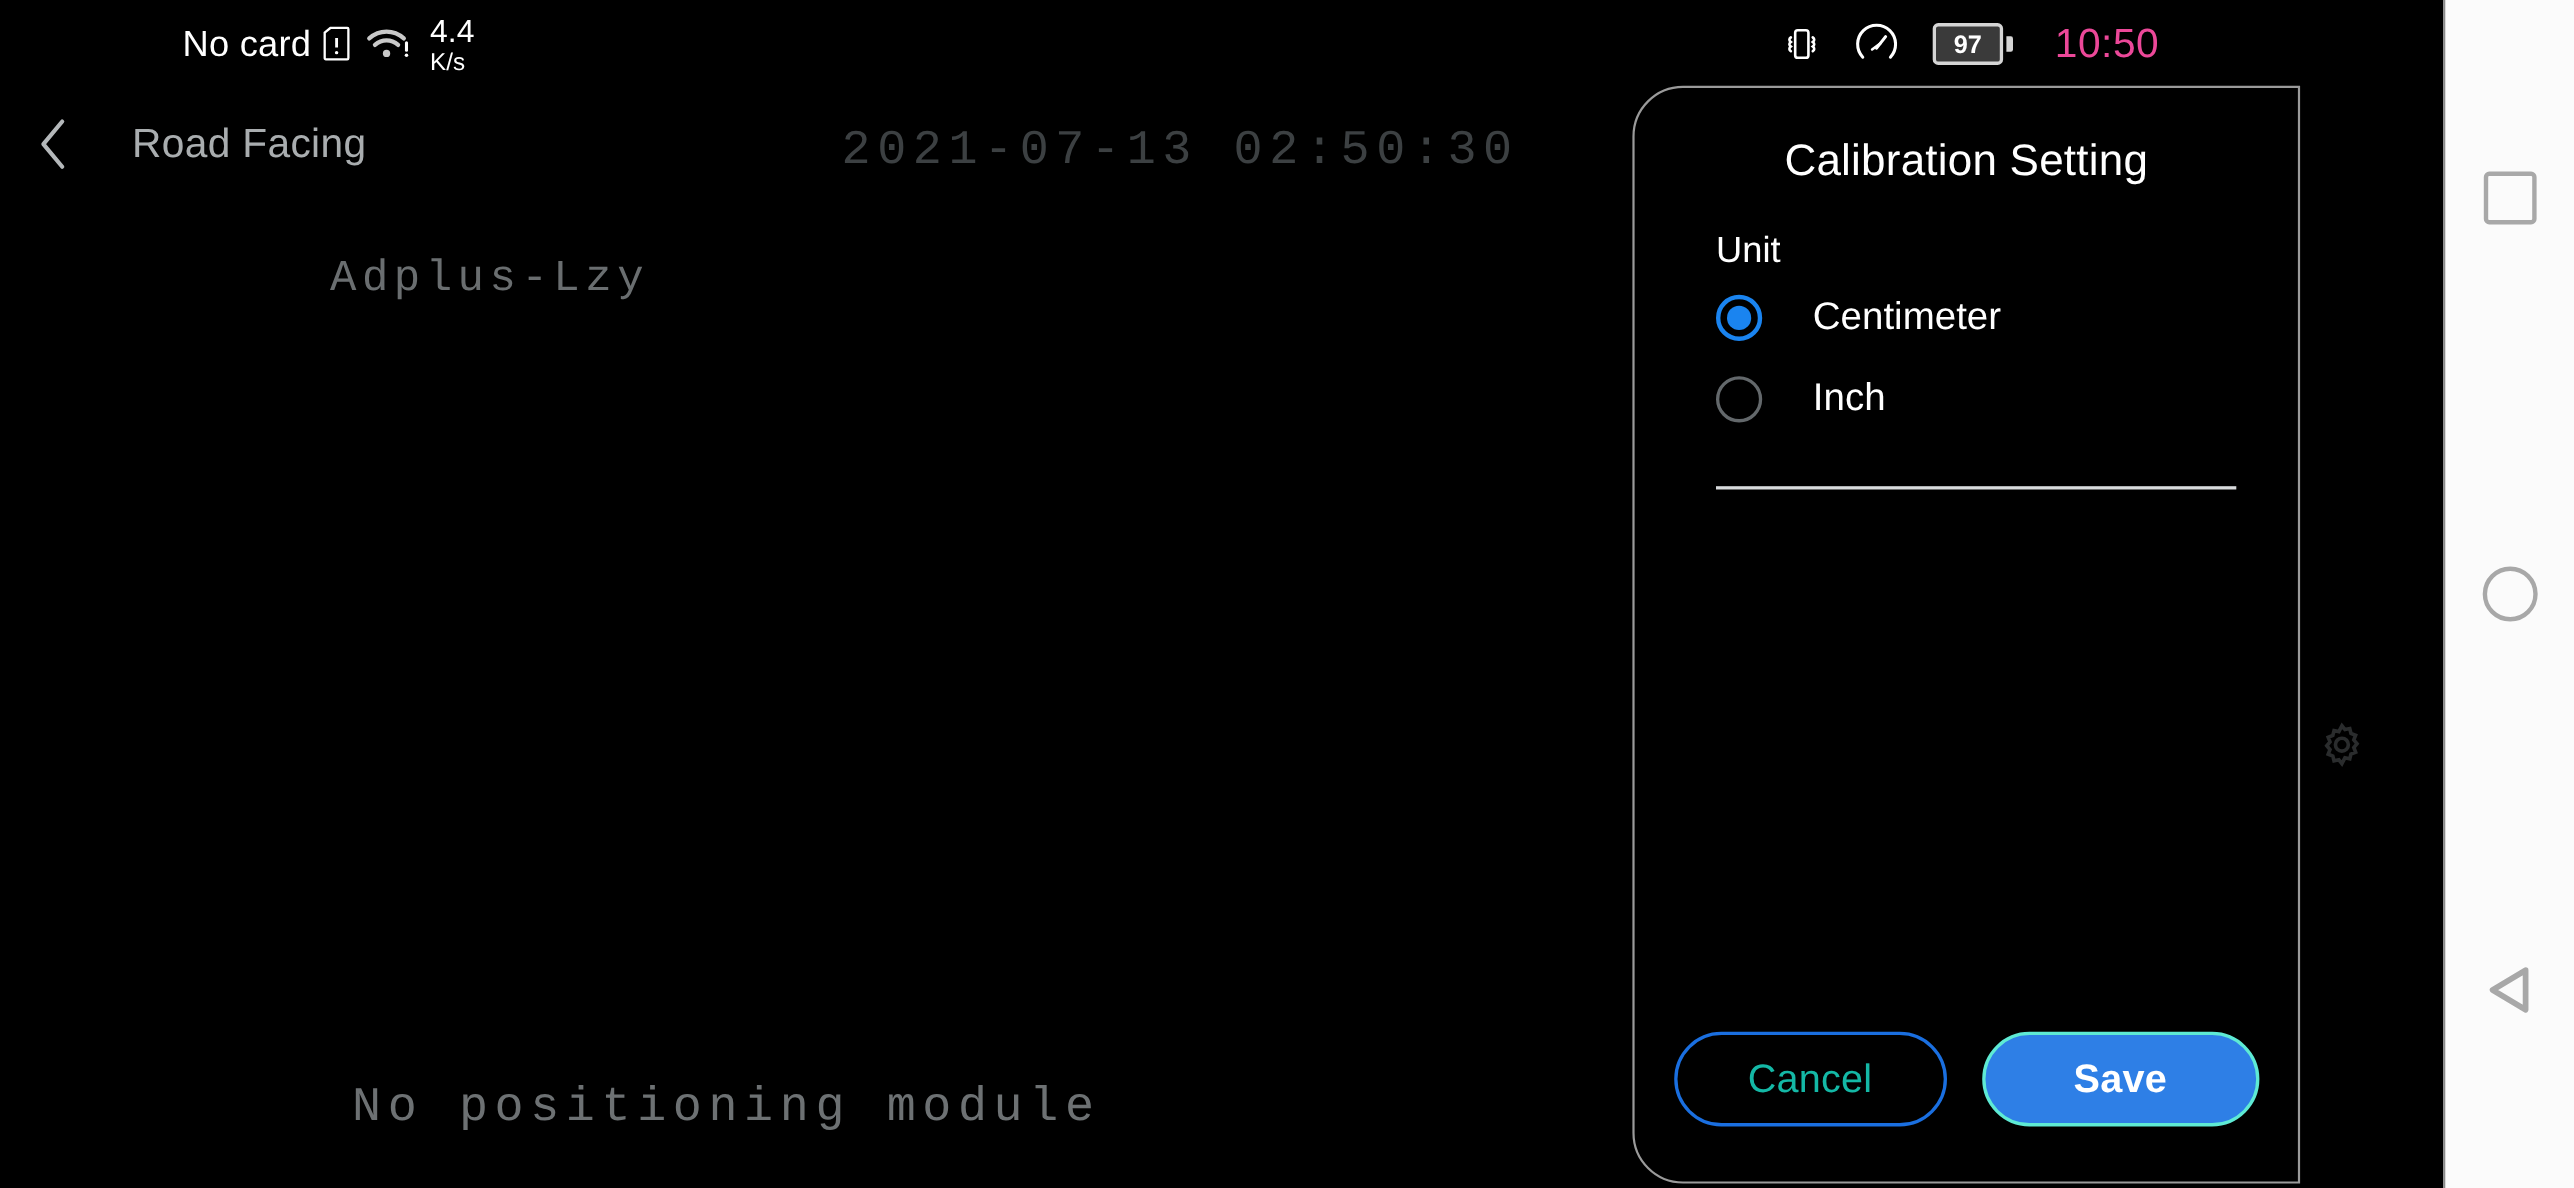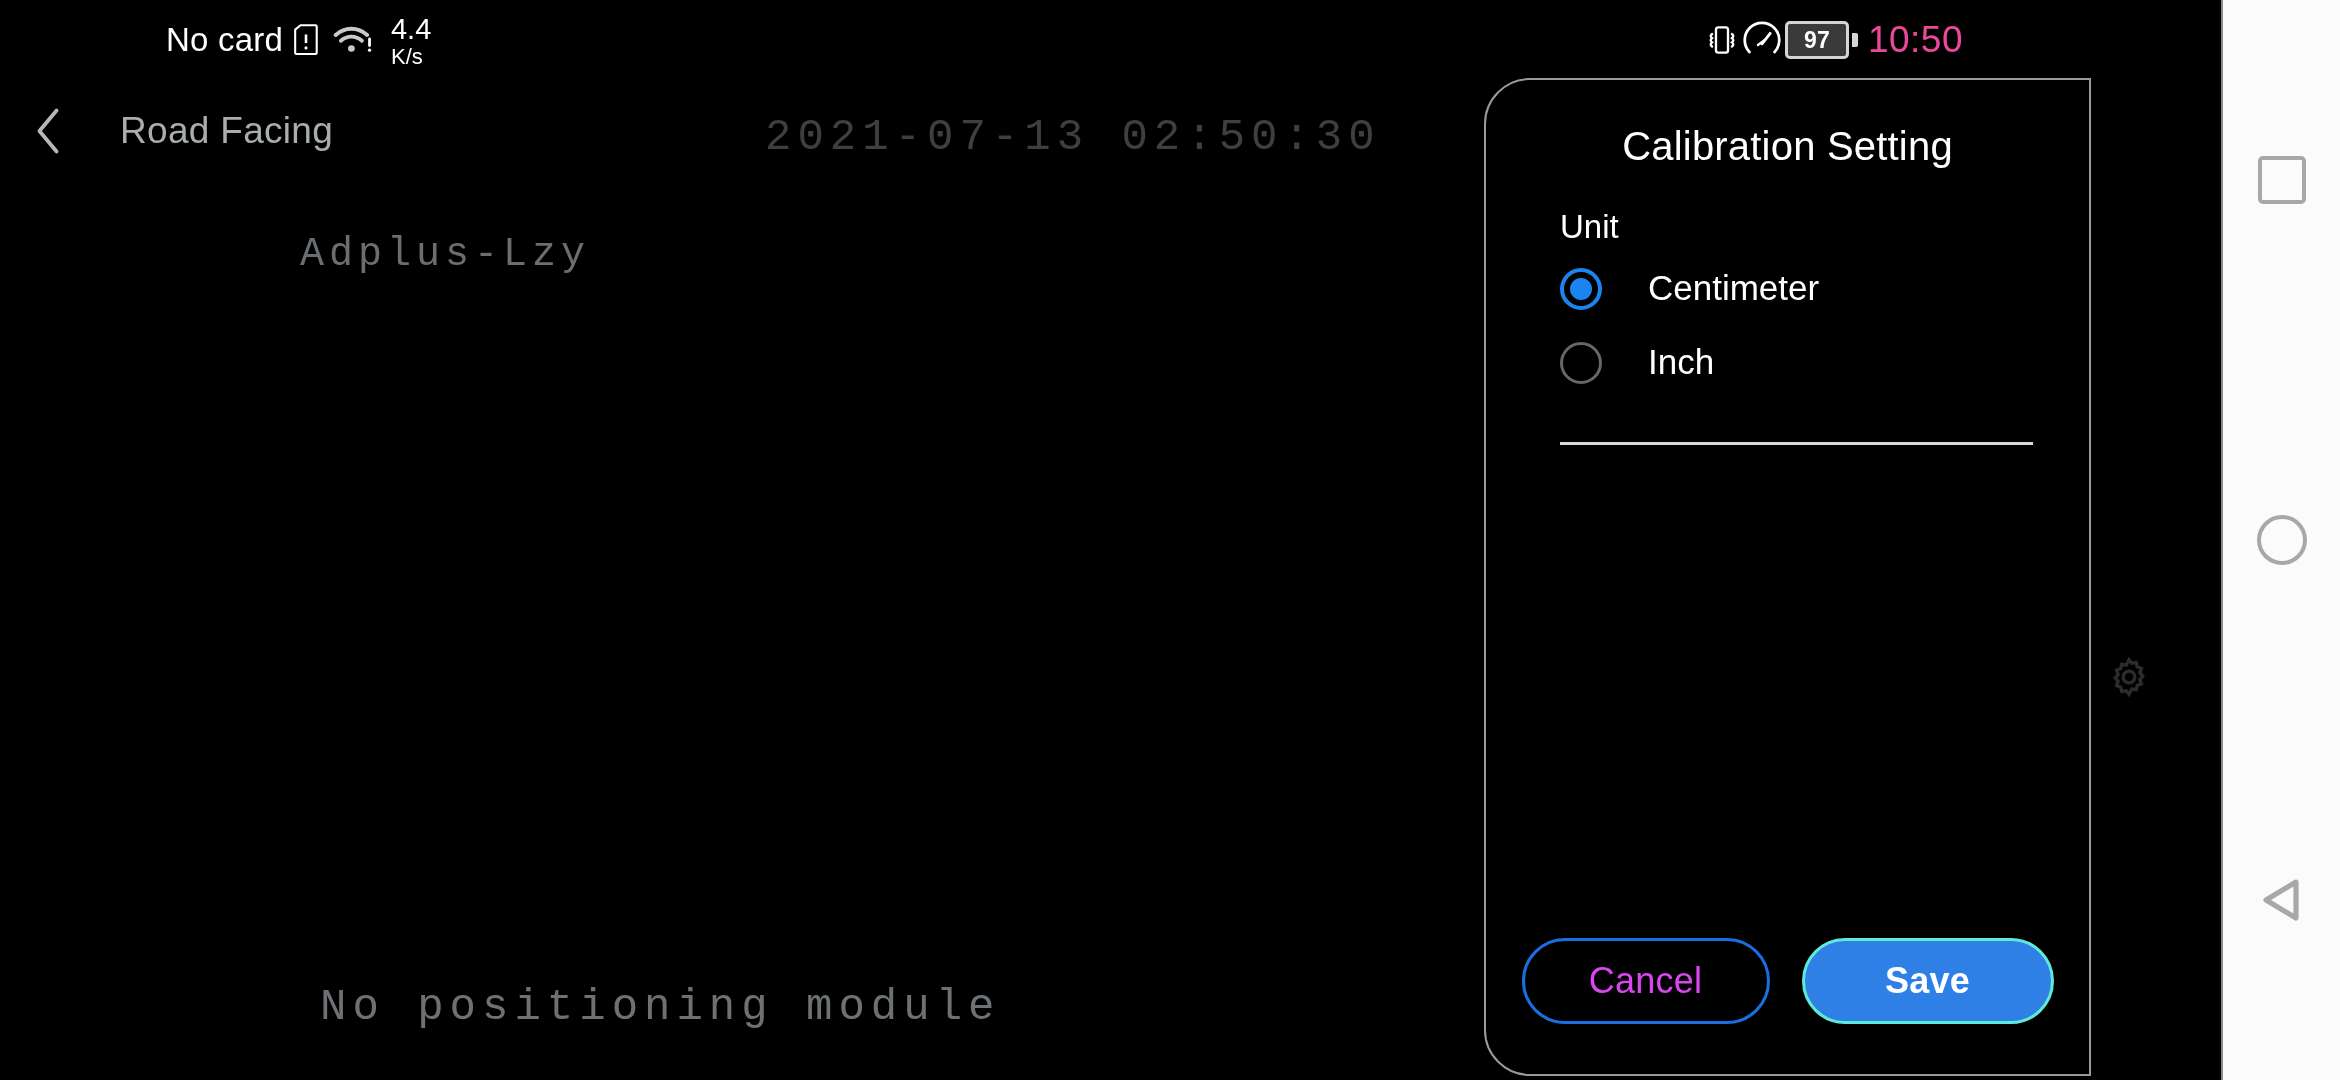--- a/index.html
+++ b/index.html
@@ -94,21 +94,21 @@
   }
   .net-speed span { font-size: 29px; color: #ffffff; }
   .net-speed .unit { font-size: 22px; margin-top: 2px; }
 
   .sb-right {
     position: absolute;
     right: 34px; top: 0;
     height: 80px;
     display: flex;
     align-items: center;
-    gap: 4px;
+    gap: 32px;
   }
   .vibrate-icon { width: 34px; height: 36px; display:block; }
   .gauge-icon { width: 38px; height: 38px; display:block; }
   .battery {
     display: flex; align-items: center;
   }
   .battery-body {
     width: 58px; height: 32px;
     border: 3px solid #d5d5d5;
     border-radius: 5px;
@@ -269,21 +269,21 @@
     display: flex; align-items: center; justify-content: center;
     font-size: 36px;
     box-sizing: border-box;
     cursor: pointer;
     letter-spacing: 0.2px;
   }
   .btn-cancel {
     width: 248px;
     background: transparent;
     border: 3px solid #1a6fe0;
-    color: #d946ef;
+    color: #14b8a6;
   }
   .btn-save {
     width: 252px;
     background: #2e7fe6;
     border: 3px solid #5eead4;
     color: #ffffff;
     font-weight: 700;
   }
 
   

